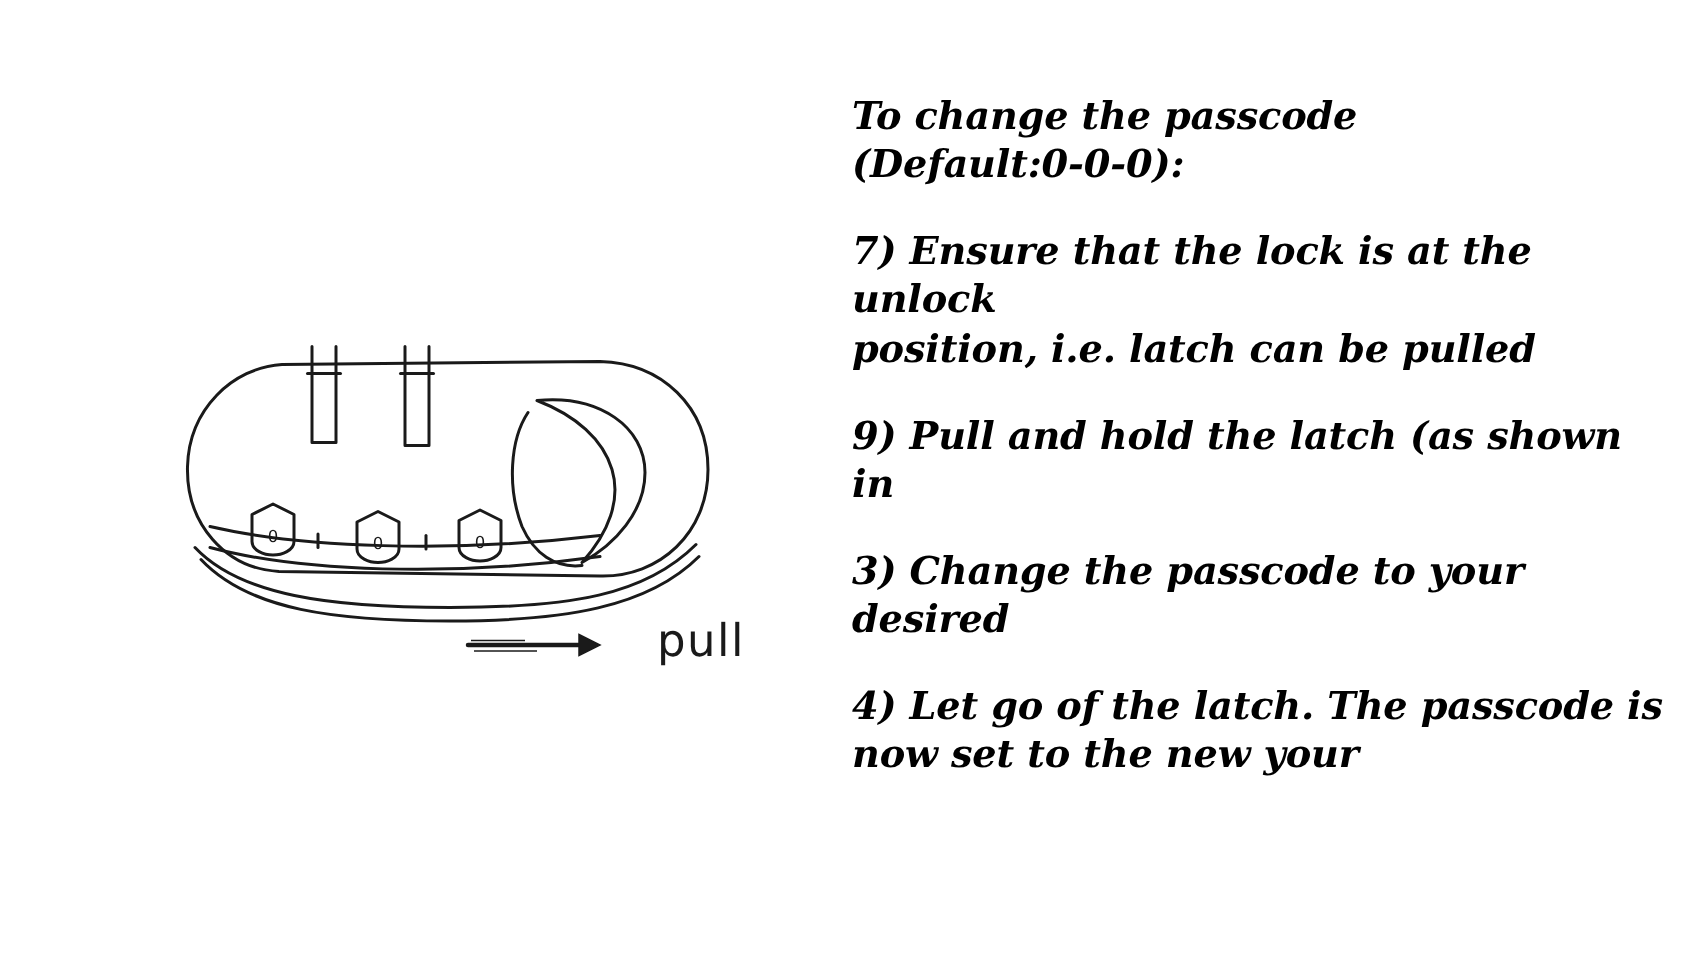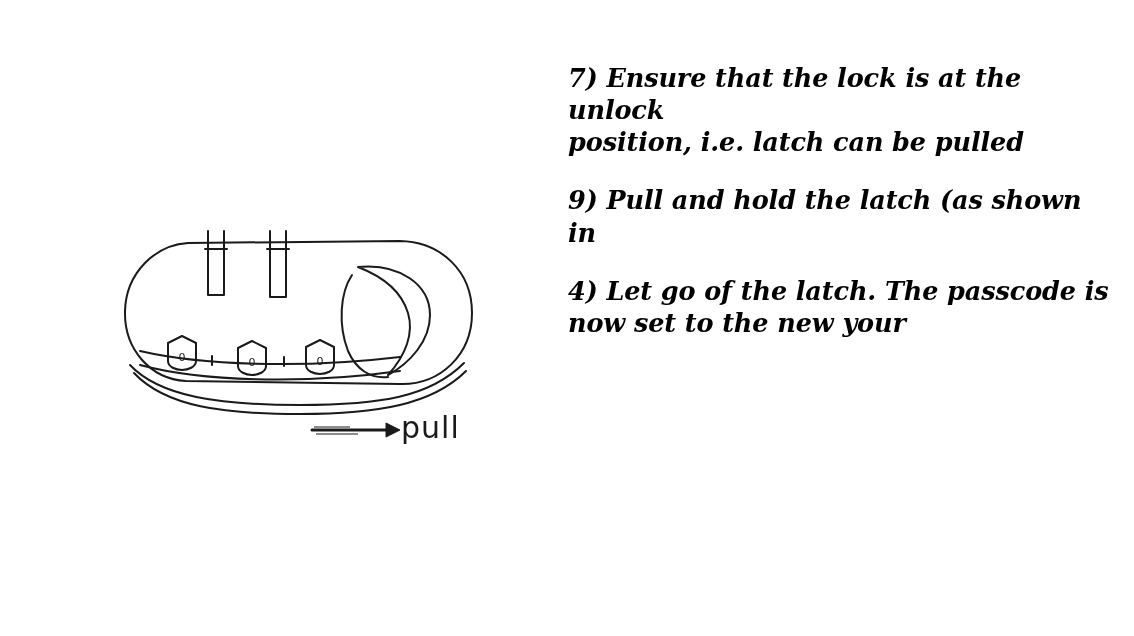--- a/index.html
+++ b/index.html
@@ -28,21 +28,21 @@
     left: 100px;
     top: 215px;
     width: 420px;
     height: 260px;
   }
   .illustration svg {
     display: block;
   }
   .pull-label {
     position: absolute;
-    left: 401px;
+    left: 438px;
     top: 410px;
     font-family: "DejaVu Sans", sans-serif;
     font-size: 30px;
     color: #1a1a1a;
     letter-spacing: 1px;
   }
 
   
   .instructions {
     position: absolute;
@@ -115,31 +115,36 @@
         <path d="M214 212 L 250 212" stroke-width="1" fill="none"></path>
         <path d="M216 219 L 258 219" stroke-width="1" fill="none"></path>
       </g>
     </svg>
   </div>
 
   <div class="pull-label">pull</div>
 
   <div class="instructions">
 
+    <div class="block">
+      <div class="line">To change the passcode</div>
+      <div class="line">(Default:0-0-0):</div>
+    </div>
 
     <div class="block">
       <div class="line">7) Ensure that the lock is at the unlock</div>
       <div class="line">position, i.e. latch can be pulled</div>
     </div>
 
     <div class="block">
       <div class="line">9) Pull and hold the latch (as shown in</div>
     </div>
 
     <div class="block">
+      <div class="line">3) Change the passcode to your desired</div>
     </div>
 
     <div class="block">
       <div class="line">4) Let go of the latch. The passcode is</div>
       <div class="line">now set to the new your</div>
     </div>
 
   </div>
 </div>
 

